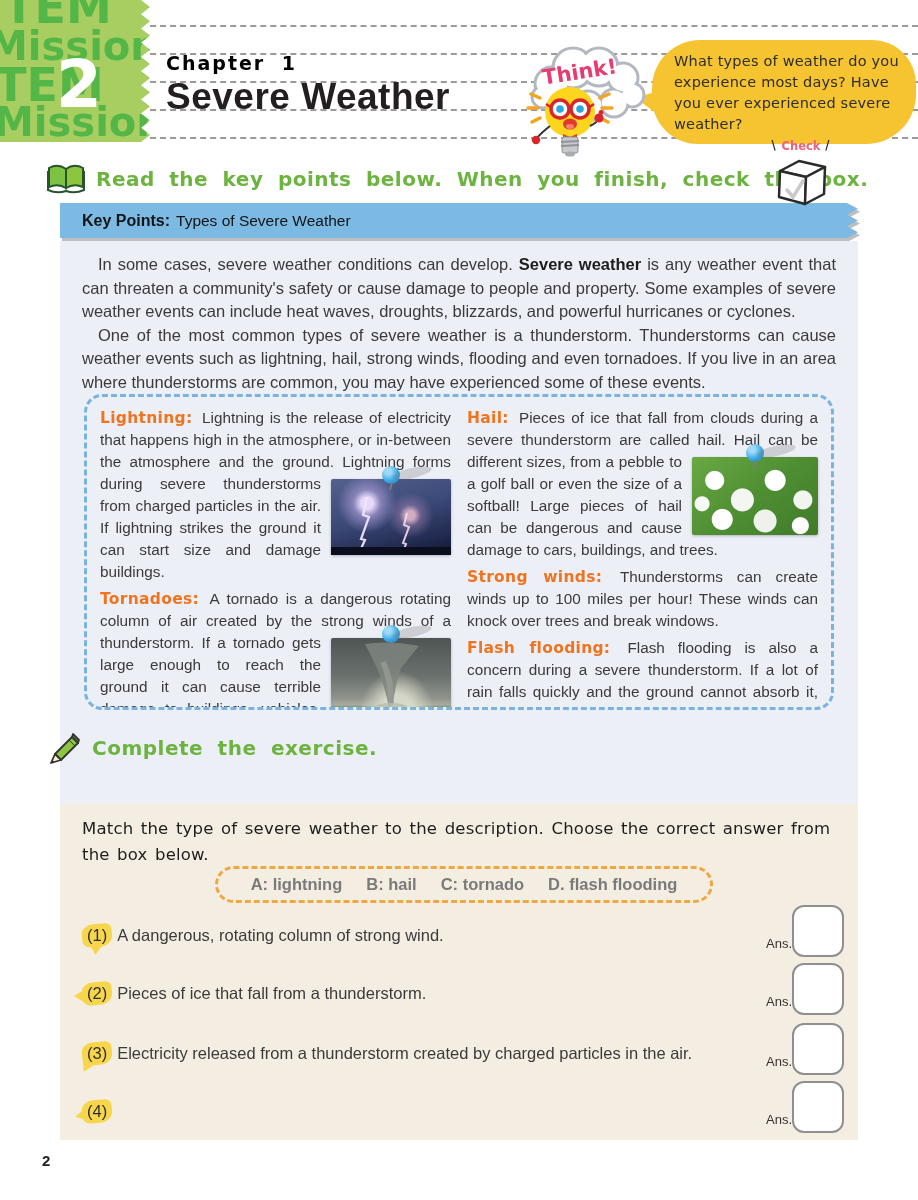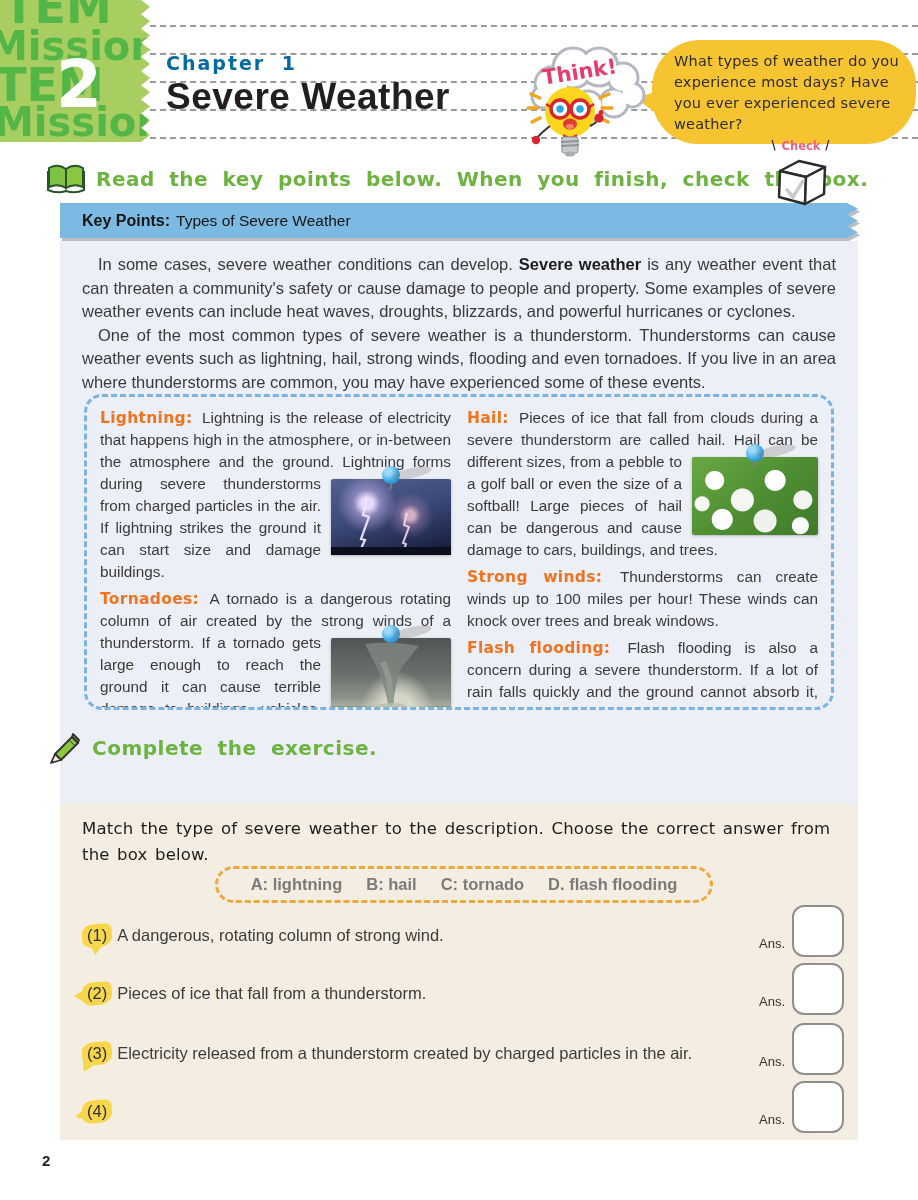--- a/index.html
+++ b/index.html
@@ -14,21 +14,21 @@
     clip-path:polygon(0 0, calc(100% - 9px) 0, 100% 5%, calc(100% - 9px) 10%, 100% 15%, calc(100% - 9px) 20%, 100% 25%, calc(100% - 9px) 30%, 100% 35%, calc(100% - 9px) 40%, 100% 45%, calc(100% - 9px) 50%, 100% 55%, calc(100% - 9px) 60%, 100% 65%, calc(100% - 9px) 70%, 100% 75%, calc(100% - 9px) 80%, 100% 85%, calc(100% - 9px) 90%, 100% 95%, calc(100% - 9px) 100%, 0 100%); }
   .logo-tile { position:absolute; font-family:"DejaVu Sans", sans-serif; font-weight:800; color:#55b648; white-space:nowrap; line-height:1; }
   .lt1 { font-size:46px; left:-30px; top:-16px; }
   .lt2 { font-size:40px; left:-12px; top:26px; }
   .lt3 { font-size:46px; left:-38px; top:62px; }
   .lt4 { font-size:40px; left:-6px;  top:102px; }
   .logo-volume { position:absolute; left:56px; top:46px; font-size:66px; font-weight:800; color:#ffffff; z-index:3; font-family:"DejaVu Sans", sans-serif; }
 
   
   .chapter { position:absolute; left:166px; top:52px; z-index:1; }
-  .chapter-label { font-family:"DejaVu Sans", sans-serif; font-weight:700; font-size:19px; color:#0369a1; letter-spacing:2px; word-spacing:8px; }
+  .chapter-label { font-family:"DejaVu Sans", sans-serif; font-weight:700; font-size:19px; color:#000000; letter-spacing:2px; word-spacing:8px; }
   .chapter-title { font-size:37px; font-weight:800; color:#231f20; letter-spacing:0.5px; margin-top:2px; font-family:"Liberation Sans", sans-serif; }
 
   
   .think-group { position:absolute; left:510px; top:34px; width:152px; height:150px; z-index:2; }
   .think-label { position:absolute; left:32px; top:26px; transform:rotate(-9deg); font-family:"DejaVu Sans", sans-serif; font-weight:800; font-size:21px; color:#e73c70; z-index:3; }
 
   
   .speech-bubble { position:absolute; left:652px; top:40px; width:264px; height:104px; background:#f6c331; border-radius:48px 44px 50px 46px; z-index:1; padding:11px 14px 16px 22px; }
   .speech-bubble::before { content:""; position:absolute; left:-17px; top:50px; width:0; height:0; border-top:9px solid transparent; border-bottom:13px solid transparent; border-right:22px solid #f6c331; transform:rotate(6deg); }
   .speech-text { font-family:"DejaVu Sans", sans-serif; font-size:14.5px; color:#2e2e2e; line-height:1.45; letter-spacing:0.2px; }
@@ -100,21 +100,21 @@
 
   .q-row { position:absolute; left:24px; right:14px; height:58px; display:flex; align-items:center; }
   .q-row-1 { top:102px; } .q-row-2 { top:160px; } .q-row-3 { top:220px; } .q-row-4 { top:278px; }
   .q-num { position:relative; font-size:16.5px; color:#2f2f2f; margin-right:7px; z-index:1; padding:1px 3px; }
   .q-num::before { content:""; position:absolute; inset:-1px -2px; background:#f8d64b; z-index:-1; border-radius:40% 25% 45% 30%; transform:rotate(-5deg); }
   .q-row-1 .q-num::after { content:""; position:absolute; left:5px; bottom:-9px; border-left:7px solid transparent; border-right:5px solid transparent; border-top:10px solid #f8d64b; transform:rotate(8deg); }
   .q-row-2 .q-num::after { content:""; position:absolute; left:-10px; top:7px; border-top:6px solid transparent; border-bottom:6px solid transparent; border-right:10px solid #f8d64b; }
   .q-row-3 .q-num::after { content:""; position:absolute; left:-4px; bottom:-8px; border-left:6px solid transparent; border-right:5px solid transparent; border-top:9px solid #f8d64b; transform:rotate(30deg); }
   .q-row-4 .q-num::after { content:""; position:absolute; left:-9px; top:9px; border-top:6px solid transparent; border-bottom:5px solid transparent; border-right:10px solid #f8d64b; transform:rotate(-10deg); }
   .q-text { font-size:16.5px; color:#3b3b3b; }
-  .ans-unit { margin-left:auto; display:flex; align-items:flex-end; gap:7px; transform:translateY(-4px); }
+  .ans-unit { margin-left:auto; display:flex; align-items:flex-end; transform:translateY(-4px); }
   .ans-label { font-size:13px; color:#333333; padding-bottom:6px; }
   .ans-box { width:52px; height:52px; background:#ffffff; border:2px solid #8f8f8f; border-radius:12px; }
 
   .page-number { position:absolute; left:42px; top:1152px; font-size:15px; font-weight:700; color:#222222; }
 </style>
 </head>
 <body>
 
 <div class="page">
 

